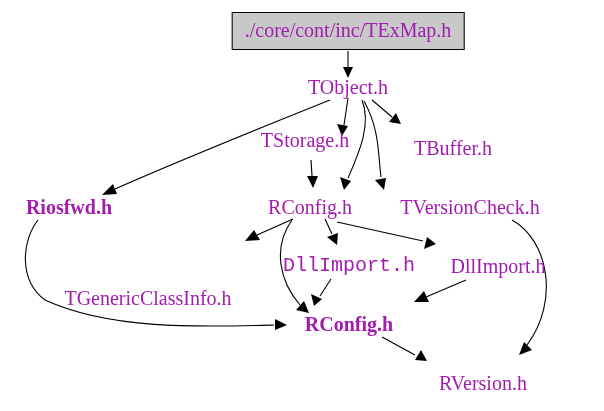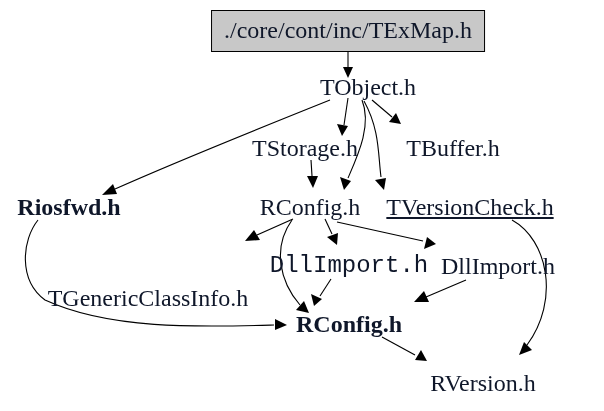--- a/index.html
+++ b/index.html
@@ -18,22 +18,22 @@
   #graph-svg {
     position: absolute;
     top: 0;
     left: 0;
     width: 604px;
     height: 411px;
   }
   .node-label {
     position: absolute;
     font-family: "Liberation Serif", "DejaVu Serif", serif;
-    font-size: 24px;
-    color: #0f172a;
+    font-size: 20px;
+    color: #a21caf;
     white-space: nowrap;
     text-align: center;
     line-height: 1;
     transform: translate(-50%, -50%);
   }
   .node-root {
     background: #c8c8c8;
     border: 1px solid #000000;
     padding: 7px 12px 9px 12px;
   }
@@ -84,26 +84,26 @@
         <polygon points="414,302 424,291 429,302" class="edge-head"></polygon>
         <path d="M512,220 C548,240 560,300 527,345" class="edge-path"></path>
         <polygon points="519,355 524,342 532,350" class="edge-head"></polygon>
         <path d="M382,337 L415,355" class="edge-path"></path>
         <polygon points="427,361 415,360 421,350" class="edge-head"></polygon>
       </g>
   </svg>
 
   <div id="nodes-layer">
       <div class="node-label node-root" style="left: 348px; top: 31px;">./core/cont/inc/TExMap.h</div>
-      <div class="node-label" style="left: 348px; top: 87px; margin-left: 20px;">TObject.h</div>
-      <div class="node-label" style="left: 305px; top: 148px;">TStorage.h</div>
+      <div class="node-label" style="left: 348px; top: 87px;">TObject.h</div>
+      <div class="node-label" style="left: 305px; top: 140px;">TStorage.h</div>
       <div class="node-label" style="left: 453px; top: 148px;">TBuffer.h</div>
       <div class="node-label" style="left: 69px; top: 207px; font-weight: bold;">Riosfwd.h</div>
       <div class="node-label" style="left: 310px; top: 207px;">RConfig.h</div>
-      <div class="node-label" style="left: 470px; top: 207px; text-decoration: underline;">TVersionCheck.h</div>
+      <div class="node-label" style="left: 470px; top: 207px;">TVersionCheck.h</div>
       <div class="node-label" style="left: 148px; top: 266px; margin-top: 32px;">TGenericClassInfo.h</div>
       <div class="node-label" style="left: 349px; top: 266px; font-family: Liberation Mono, monospace;">DllImport.h</div>
       <div class="node-label" style="left: 498px; top: 266px;">DllImport.h</div>
       <div class="node-label" style="left: 349px; top: 324px; font-weight: bold;">RConfig.h</div>
       <div class="node-label" style="left: 483px; top: 383px;">RVersion.h</div>
     </div>
 
 </div>
 
 </body></html>

